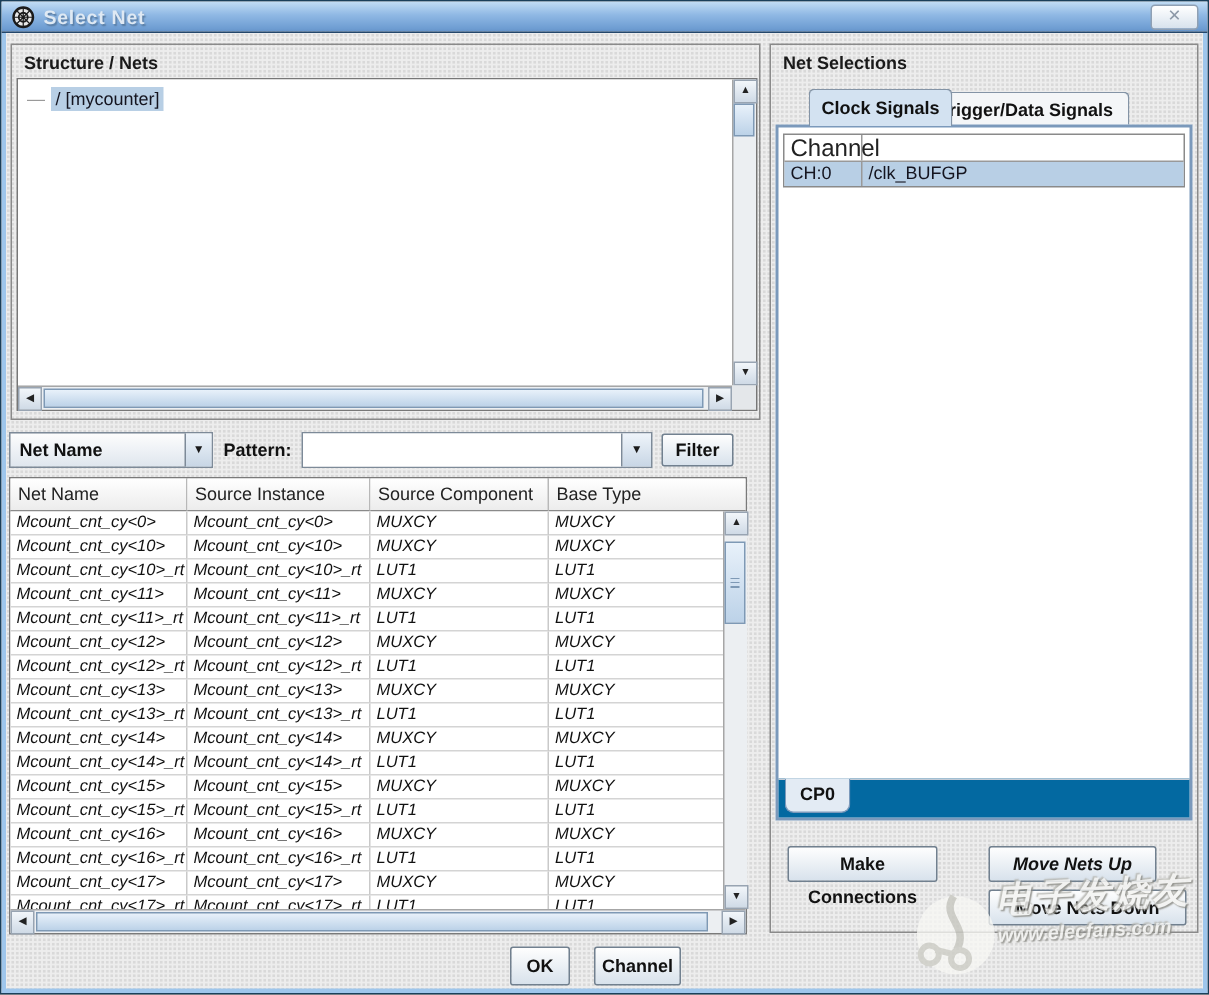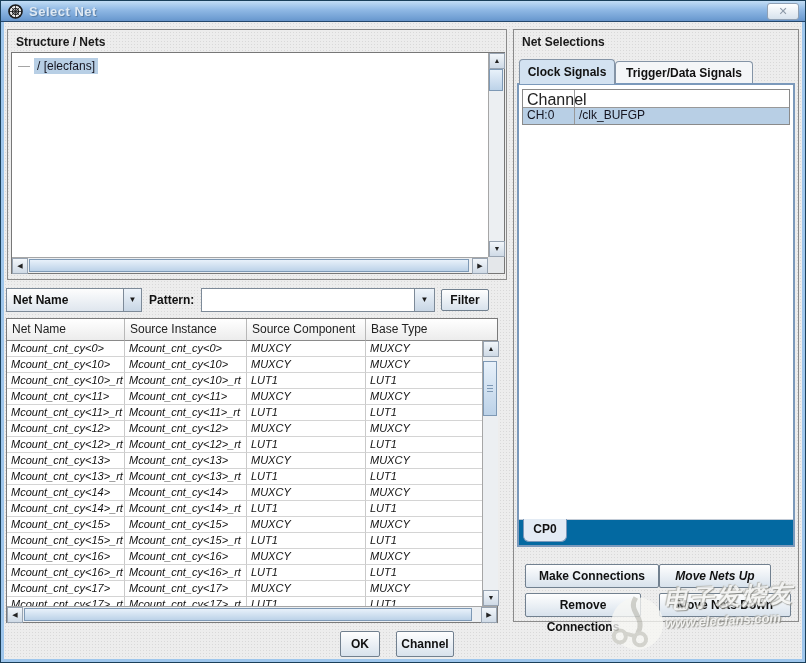--- a/index.html
+++ b/index.html
@@ -58,21 +58,21 @@
     font-size:12px;color:#222;padding:3px 0 0 5px;overflow:hidden;white-space:nowrap;}
   .th-fill{position:absolute;left:475px;top:0;width:15px;height:22px;background:linear-gradient(#ffffff,#ececec);border-bottom:1px solid #8a8a8a;}
   .tbody{position:absolute;left:0;top:22px;width:475px;height:265px;overflow:hidden;background:#fff;}
   .trow{display:flex;height:16px;font-style:italic;}
   .tcell{font-size:11px;color:#111;padding:1px 0 0 4px;border-right:1px solid #c9c9c9;border-bottom:1px solid #d4d4d4;
     overflow:hidden;white-space:nowrap;}
   .c0{width:118px;} .c1{width:122px;} .c2{width:119px;} .c3{width:116px;border-right:none;}
   
   .tab{position:absolute;border:1px solid #8494a6;border-bottom:none;border-radius:4px 4px 0 0;
     font-size:12px;font-weight:bold;color:#111;text-align:center;cursor:pointer;}
-  .tab.active{background:#d3e2f1;z-index:5;}
+  .tab.active{background:#d3e2f1;z-index:5;margin-left:20px;}
   .tab.inactive{background:#f4f6f8;}
   .tabpanel{position:absolute;left:516px;top:82px;width:278px;height:464px;border:2px solid #7b99bb;background:#fff;}
   .chtable{position:absolute;left:3px;top:4px;width:268px;border:1px solid #8a8a8a;background:#fff;}
   .chhead{display:flex;height:18px;border-bottom:1px solid #999;}
   .chhead .chc{font-size:16px;color:#222;padding:1px 0 0 4px;}
   .chc0{width:52px;border-right:1px solid #999;}
   .chc1{flex:1;}
   .chrow{display:flex;height:16px;background:#b8cfe5;}
   .chrow .chc{font-size:12px;color:#14141f;padding:0 0 12px 4px;}
   .bottom-strip{position:absolute;left:0;right:0;bottom:0;height:26px;background:#0369a1;border-top:1px solid #c2cbd6;}
@@ -100,21 +100,21 @@
     </svg>
     <span class="title">Select Net</span>
     <div class="close-btn">✕</div>
   </div>
 
   <div class="groupbox" style="left:6px;top:28px;width:500px;height:251px;">
     <div class="group-title">Structure / Nets</div>
     <div class="scrollpane" style="left:3px;top:22px;width:494px;height:222px;">
       <div class="viewport" style="left:0;top:0;width:477px;height:205px;">
         <div class="tree-node">
-          <span class="tree-dash">—</span><span class="tree-label">/ [elecfans]</span>
+          <span class="tree-dash">—</span><span class="tree-label">/ [mycounter]</span>
         </div>
       </div>
 
       <div class="sb sb-v" style="left:476px;top:0;width:16px;height:204px;">
         <div class="sb-btn" style="left:0;top:0;">▲</div>
         <div class="sb-thumb" style="left:0;top:16px;width:14px;height:22px;"></div>
         <div class="sb-btn" style="left:0;bottom:0;">▼</div>
       </div>
 
       <div class="sb sb-h" style="left:0;top:204px;width:476px;height:16px;">
@@ -280,23 +280,22 @@
       <div class="chrow">
         <div class="chc chc0">CH:0</div>
         <div class="chc chc1">/clk_BUFGP</div>
       </div>
     </div>
     <div class="bottom-strip">
       <div class="cp-tab">CP0</div>
     </div>
   </div>
 
-  <div class="btn" style="left:524px;top:563px;width:134px;height:24px;line-height:22px;">Make Connections</div>
+  <div class="btn" style="left:524px;top:563px;width:100px;height:24px;line-height:22px;">Make Connections</div>
   <div class="btn" style="left:658px;top:563px;width:112px;height:24px;line-height:22px;font-style:italic;">Move Nets Up</div>
-  <div class="btn" style="left:524px;top:592px;width:116px;height:24px;line-height:22px;">Remove Connections</div>
   <div class="btn" style="left:658px;top:592px;width:132px;height:24px;line-height:22px;">Move Nets Down</div>
 
   <div class="btn" style="left:339px;top:630px;width:40px;height:26px;line-height:24px;">OK</div>
   <div class="btn" style="left:395px;top:630px;width:58px;height:26px;line-height:24px;">Channel</div>
 
   <div class="watermark">
     <svg width="62" height="70" viewBox="0 0 62 70" style="position:absolute;left:0;top:10px;">
       <circle cx="34" cy="36" r="26" fill="#f7f7f4" opacity="0.9"></circle>
       <path d="M34 10 C24 24, 44 30, 34 46" stroke="#c9c9c2" stroke-width="5" fill="none"></path>
       <circle cx="16" cy="48" r="6" fill="none" stroke="#cfcfc8" stroke-width="4"></circle>

